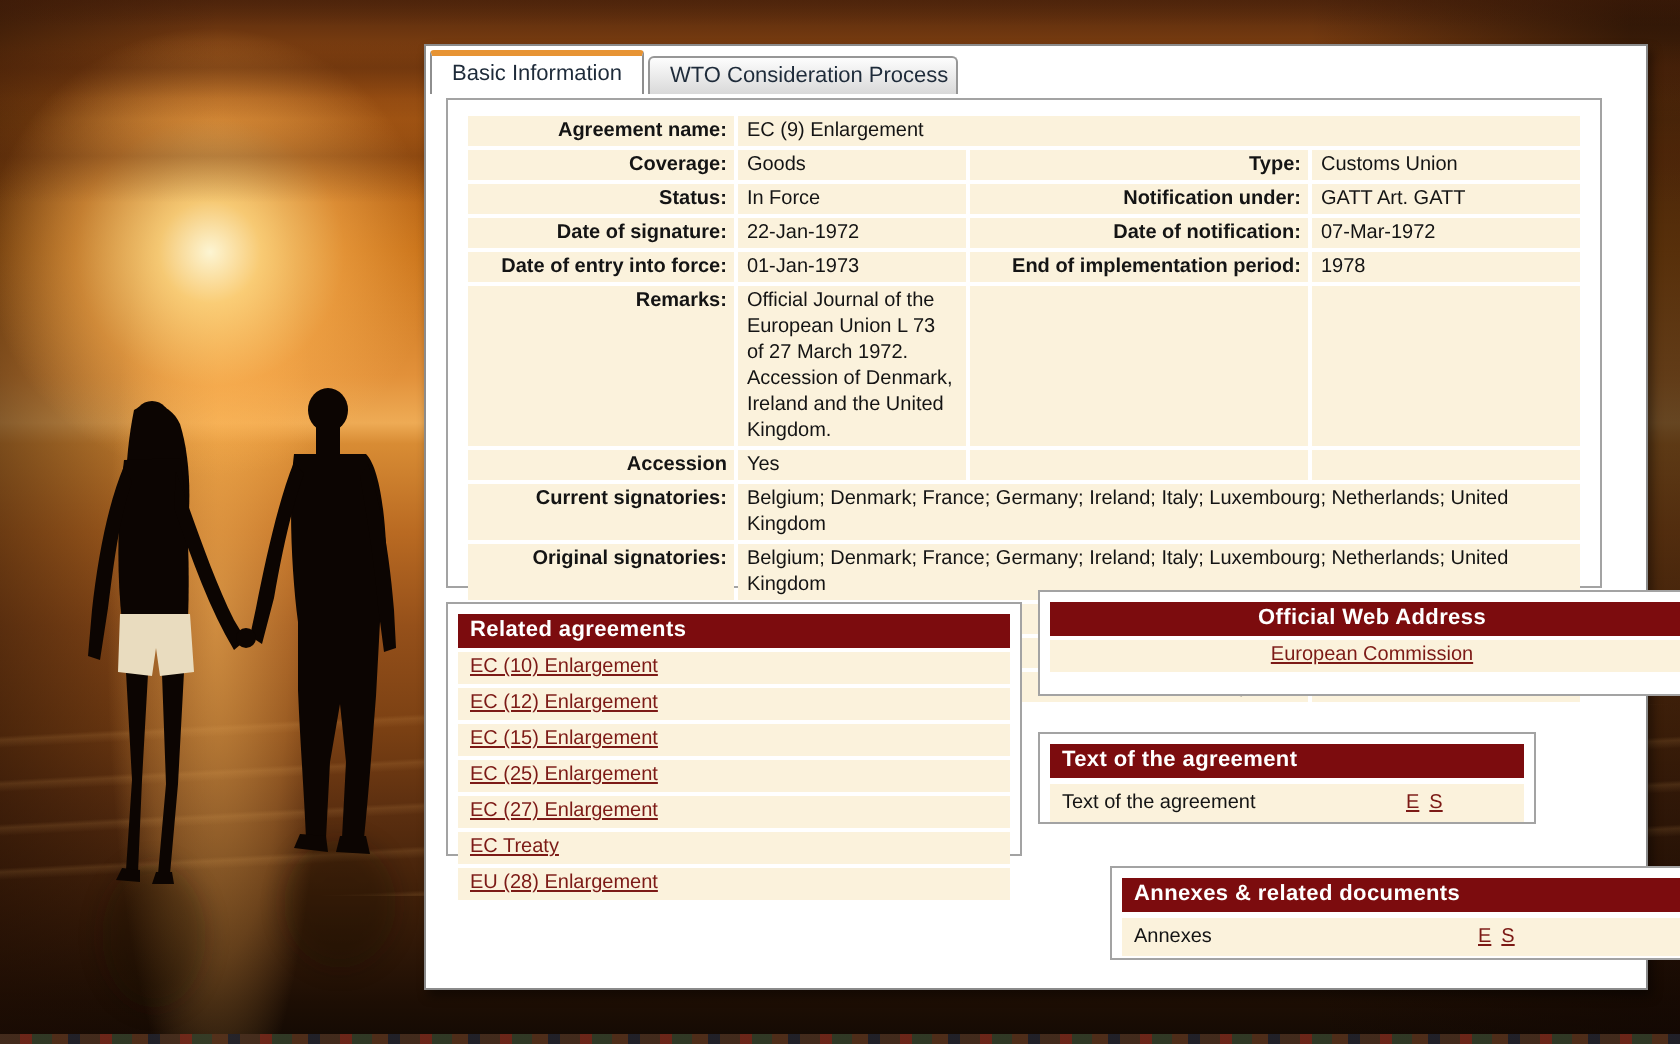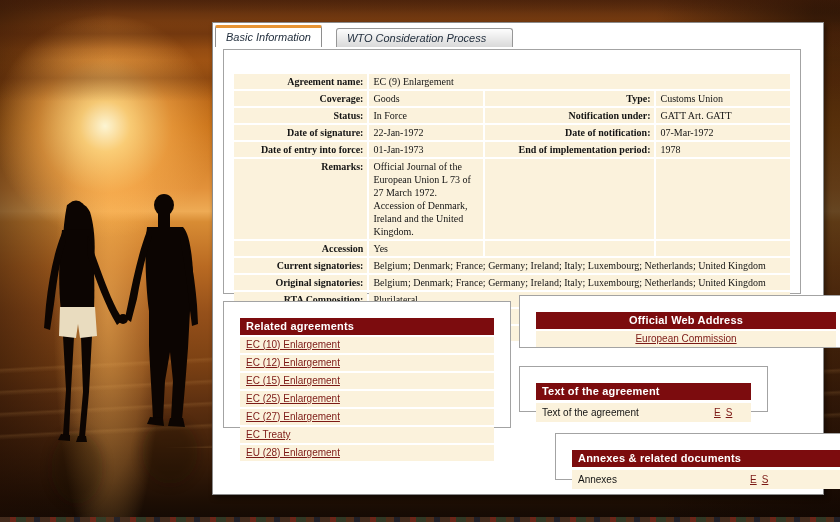--- a/index.html
+++ b/index.html
@@ -31,33 +31,33 @@
     position:absolute;left:0;bottom:0;width:840px;height:5px;z-index:2;opacity:.85;
     background:repeating-linear-gradient(90deg,#4a3020 0 10px,#7a2a1c 10px 16px,#35402a 16px 26px,#58331d 26px 34px,#23242e 34px 40px);
   }
   .silhouette{position:absolute;left:0;top:0;z-index:2;}
   
   .app{
     position:absolute;left:212px;top:22px;width:610px;height:471px;z-index:3;
     background:#fff;border:1px solid #8b8b8b;box-shadow:2px 3px 5px rgba(0,0,0,.45);
   }
   .tabstrip{position:absolute;left:2px;top:2px;display:flex;align-items:flex-end;}
-  .tab{font-size:11px;color:#1e2b3a;white-space:nowrap;cursor:pointer;font-style:italic;}
+  .tab{font-size:11px;color:#1e2b3a;white-space:nowrap;cursor:pointer;}
   .tab.active{
     background:#fff;border:1px solid #8e8e8e;border-bottom:none;border-top:3px solid #e79434;
     padding:3px 10px 4px 10px;border-radius:2px 2px 0 0;
   }
   .tab.inactive{
     background:linear-gradient(#fdfdfd,#d9d9d9);border:1px solid #979797;border-bottom:none;
-    padding:3px 26px 3px 10px;margin-left:14px;border-radius:3px 3px 0 0;
+    padding:3px 4px 3px 10px;margin-left:2px;border-radius:3px 3px 0 0;
   }
   .box{
-    position:absolute;background:#fff;border:1px solid #a3a3a3;box-sizing:border-box;padding:16px;
-  }
-  #basic-box{left:10px;top:26px;width:578px;height:245px;padding:22px 8px;font-family:Liberation Serif, serif;}
+    position:absolute;background:#fff;border:1px solid #a3a3a3;box-sizing:border-box;padding:5px;
+  }
+  #basic-box{left:10px;top:26px;width:578px;height:245px;padding:6px 8px;}
   #related-box{left:10px;top:278px;width:288px;height:127px;}
   #web-box{left:306px;top:272px;width:334px;height:53px;text-align:center;}
   #textagr-box{left:306px;top:343px;width:249px;height:46px;}
   #annex-box{left:320px;top:410px;width:321px;height:47px;margin-left:22px;}
   
   table.info{border-collapse:separate;border-spacing:2px;width:100%;table-layout:fixed;}
   table.info td{
     background:#fbf2dc;font-size:10px;line-height:13px;padding:1px 4px;vertical-align:top;color:#141414;
   }
   td.lbl{text-align:right;font-weight:bold;color:#9c3226;white-space:nowrap;overflow:hidden;}

